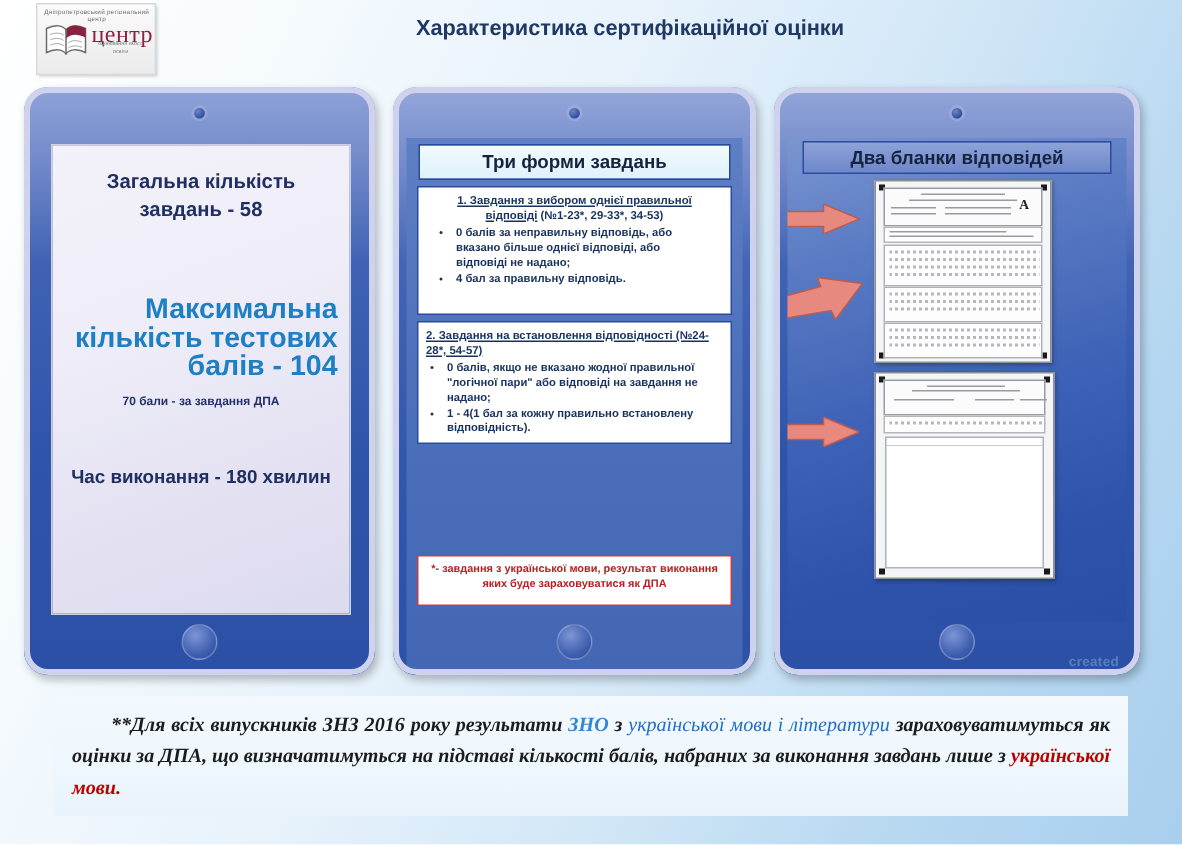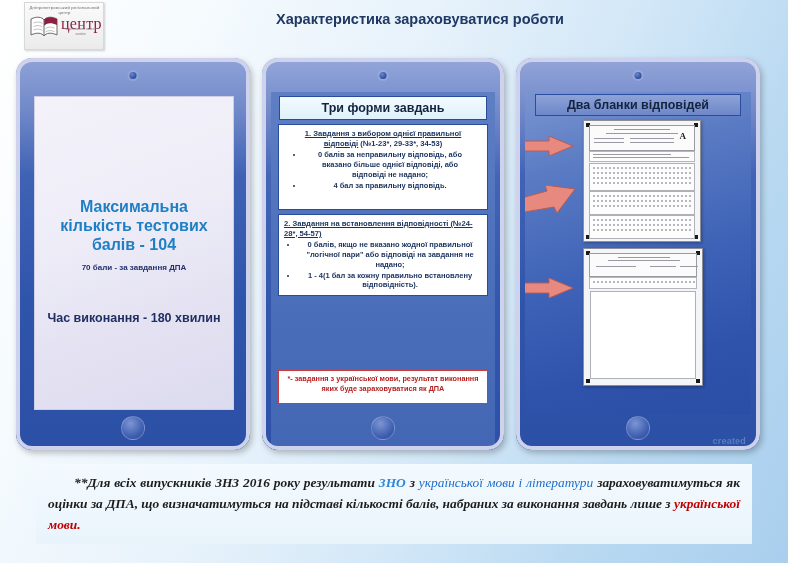--- a/index.html
+++ b/index.html
@@ -58,22 +58,22 @@
   
   #tab1{left:16px;top:58px;width:234px;height:392px;
         background:linear-gradient(180deg,#8fa3d8 0%,#6e87c8 14%,#3f62b4 30%,#2f55ab 62%,#2b50a6 100%);}
   #tab1 .cam{top:14px;}
   #tab1 .home{bottom:10px;}
   #tab1 .screen{left:18px;top:38px;width:198px;height:312px;
       background:linear-gradient(160deg,#f3f2fa 0%,#efeef8 35%,#e4e2f2 70%,#dcdaee 100%);
       border:1px solid #cfcfe4;}
   .l-line1{position:absolute;left:8px;top:14px;right:8px;text-align:center;
       color:#1f2f63;font-weight:bold;font-size:13.5px;line-height:19px;}
-  .l-line2{position:absolute;left:8px;top:100px;right:8px;text-align:center;
-      color:#1f7fc4;font-weight:bold;font-size:16px;line-height:19px;}
+  .l-line2{position:absolute;left:8px;top:100px;right:8px;text-align:right;
+      color:#1f7fc4;font-weight:bold;font-size:19px;line-height:19px;}
   .l-line3{position:absolute;left:8px;top:166px;right:8px;text-align:center;
       color:#23306b;font-weight:bold;font-size:8px;line-height:10px;}
   .l-line4{position:absolute;left:8px;top:212px;right:8px;text-align:center;
       color:#1f2f63;font-weight:bold;font-size:12.5px;line-height:19px;}
 
   
   #tab2{left:262px;top:58px;width:242px;height:392px;
         background:linear-gradient(180deg,#94a7da 0%,#7189ca 14%,#4465b6 30%,#3257ac 62%,#2d51a7 100%);}
   #tab2 .cam{top:14px;}
   #tab2 .home{bottom:10px;}
@@ -95,21 +95,21 @@
   .mbox.b3{left:13px;top:216px;width:198px;height:54px;padding:4px 5px;}
   .mnote{
     position:absolute;left:7px;top:278px;width:210px;height:34px;
     background:#ffffff;border:1px solid #cf3a3a;box-sizing:border-box;
     padding:3px 4px;text-align:center;
     color:#b52020;font-weight:bold;font-size:7.3px;line-height:9.5px;
   }
   .m-title{color:#18315e;font-weight:bold;font-size:7.6px;line-height:9.6px;text-align:center;}
   .m-title u{text-decoration:underline;}
   .m-ul{margin:2px 0 0 0;padding:0 0 0 14px;list-style:disc;}
-  .m-ul li{color:#18315e;font-weight:bold;font-size:7.5px;line-height:9.8px;margin:0 0 1px 0;text-align:center;}
+  .m-ul li{color:#18315e;font-weight:bold;font-size:7.5px;line-height:9.8px;margin:0 0 1px 0;}
   .b2 .m-title{text-align:left;}
 
   
   #tab3{left:516px;top:58px;width:244px;height:392px;
         background:linear-gradient(180deg,#93a6d9 0%,#7087c9 14%,#4163b5 30%,#2f55ab 62%,#2b50a6 100%);}
   #tab3 .cam{top:14px;}
   #tab3 .home{bottom:10px;}
   #tab3 .screen{left:9px;top:34px;width:226px;height:322px;
       background:linear-gradient(165deg,#7b95d0 0%,#5b7cc4 22%,#3f63b7 52%,#2f53ab 80%,#2a4ea4 100%);}
   .r-hdr{
@@ -169,26 +169,27 @@
       <path d="M9 27 C17 24 23 25 27 28" stroke="#9b9b9b" stroke-width="1.2" fill="none"></path>
       <path d="M9 34 C17 31 23 32 27 35" stroke="#9b9b9b" stroke-width="1.2" fill="none"></path>
       <path d="M33 31 C37 28 43 27 51 30" stroke="#9b9b9b" stroke-width="1.2" fill="none"></path>
       <path d="M33 38 C37 35 43 34 51 37" stroke="#9b9b9b" stroke-width="1.2" fill="none"></path>
     </svg>
     <div class="lg-center">центр</div>
     <div class="lg-sub">оцінювання якості освіти</div>
   </div>
 
   <div class="title">
-    <div>Характеристика зараховуватися роботи</div>
+    <div>Характеристика сертифікаційної оцінки</div>
   </div>
 
   <div class="tablet" id="tab1">
     <div class="cam"></div>
     <div class="screen">
+      <div class="l-line1">Загальна кількість завдань - 58</div>
       <div class="l-line2">Максимальна кількість тестових балів - 104</div>
       <div class="l-line3">70 бали - за завдання ДПА</div>
       <div class="l-line4">Час виконання - 180 хвилин</div>
     </div>
     <div class="home"></div>
     <div class="bezel"></div>
   </div>
 
   <div class="tablet" id="tab2">
     <div class="cam"></div>

